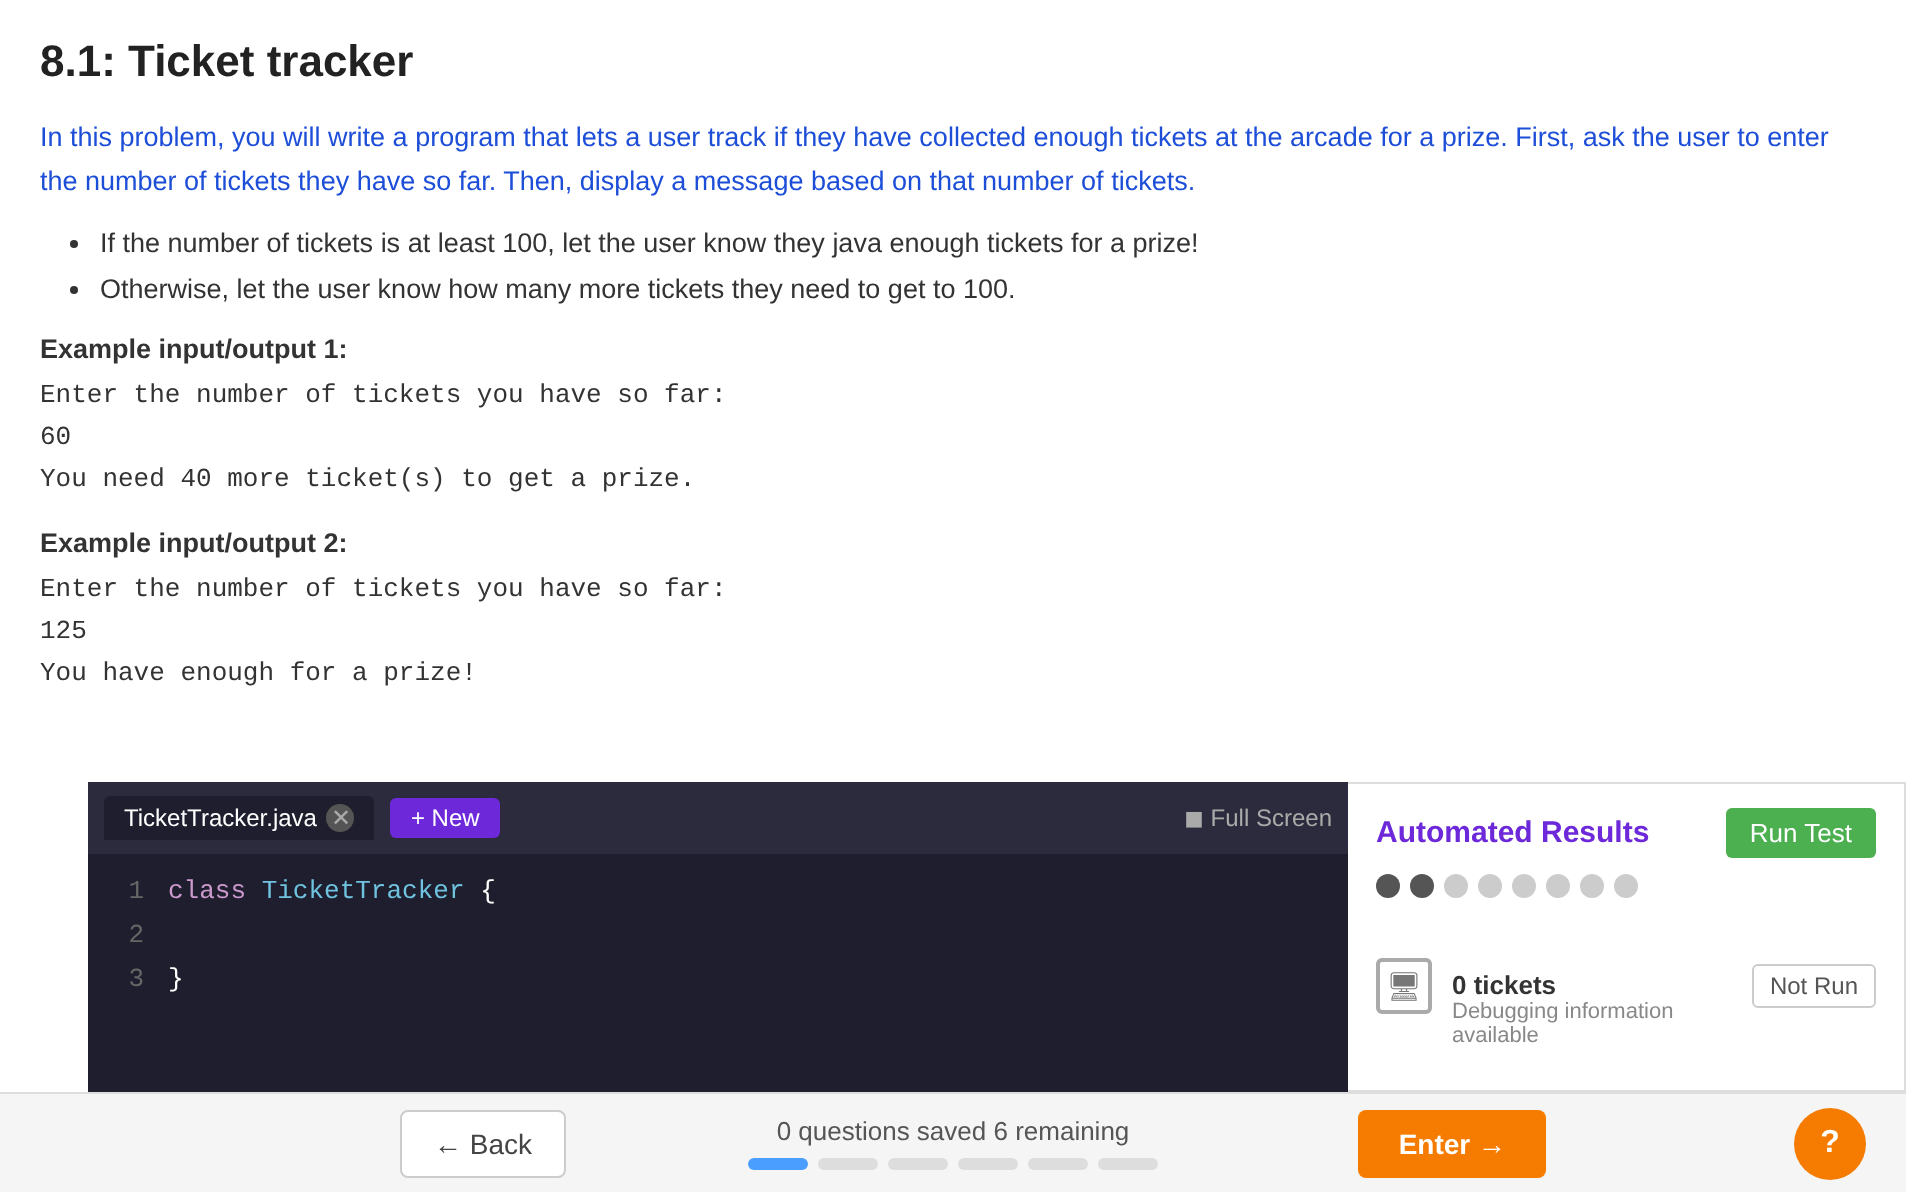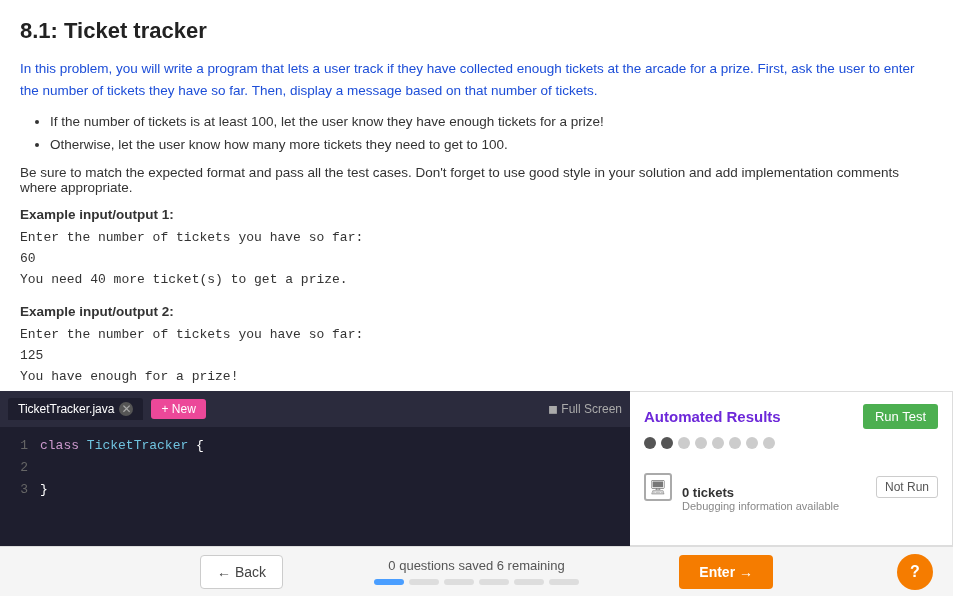--- a/index.html
+++ b/index.html
@@ -56,20 +56,21 @@
       line-height: 1.6;
       margin-bottom: 14px;
       color: #333;
       white-space: pre;
     }
     
     .bottom-area {
       display: flex;
       height: 155px;
       margin: 0 0 0 0;
+      padding-left: 44px;
     }
     .editor-panel {
       background: #1e1e2e;
       flex: 0 0 630px;
       display: flex;
       flex-direction: column;
       border-radius: 0;
     }
     .editor-tabs {
       display: flex;
@@ -96,21 +97,21 @@
       cursor: pointer;
       display: flex;
       align-items: center;
       justify-content: center;
       width: 14px;
       height: 14px;
       border-radius: 50%;
       background: #555;
     }
     .new-tab-btn {
-      background: #ec4899;
+      background: #6d28d9;
       color: #fff;
       border: none;
       border-radius: 3px;
       padding: 3px 10px;
       font-size: 12px;
       cursor: pointer;
       display: flex;
       align-items: center;
       gap: 3px;
     }
@@ -312,24 +313,23 @@
     }
   </style>
 </head>
 <body>
 
 <div class="page-wrapper">
   <div class="main-content">
     <h1 class="page-title">8.1: Ticket tracker</h1>
     <p class="description">In this problem, you will write a program that lets a user track if they have collected enough tickets at the arcade for a prize. First, ask the user to enter the number of tickets they have so far. Then, display a message based on that number of tickets.</p>
     <ul class="bullet-list">
-      <li>If the number of tickets is at least 100, let the user know they have enough tickets for a prize!</li>
+      <li>If the number of tickets is at least 100, let the user know they java enough tickets for a prize!</li>
       <li>Otherwise, let the user know how many more tickets they need to get to 100.</li>
     </ul>
-    <p class="style-note" style="margin-top:8px;">Be sure to match the expected format and pass all the test cases. Don't forget to use good style in your solution and add implementation comments where appropriate.</p>
 
     <p class="example-label" style="margin-top:10px;">Example input/output 1:</p>
     <pre class="code-block">Enter the number of tickets you have so far:
 60
 You need 40 more ticket(s) to get a prize.</pre>
 
     <p class="example-label">Example input/output 2:</p>
     <pre class="code-block">Enter the number of tickets you have so far:
 125
 You have enough for a prize!</pre>

